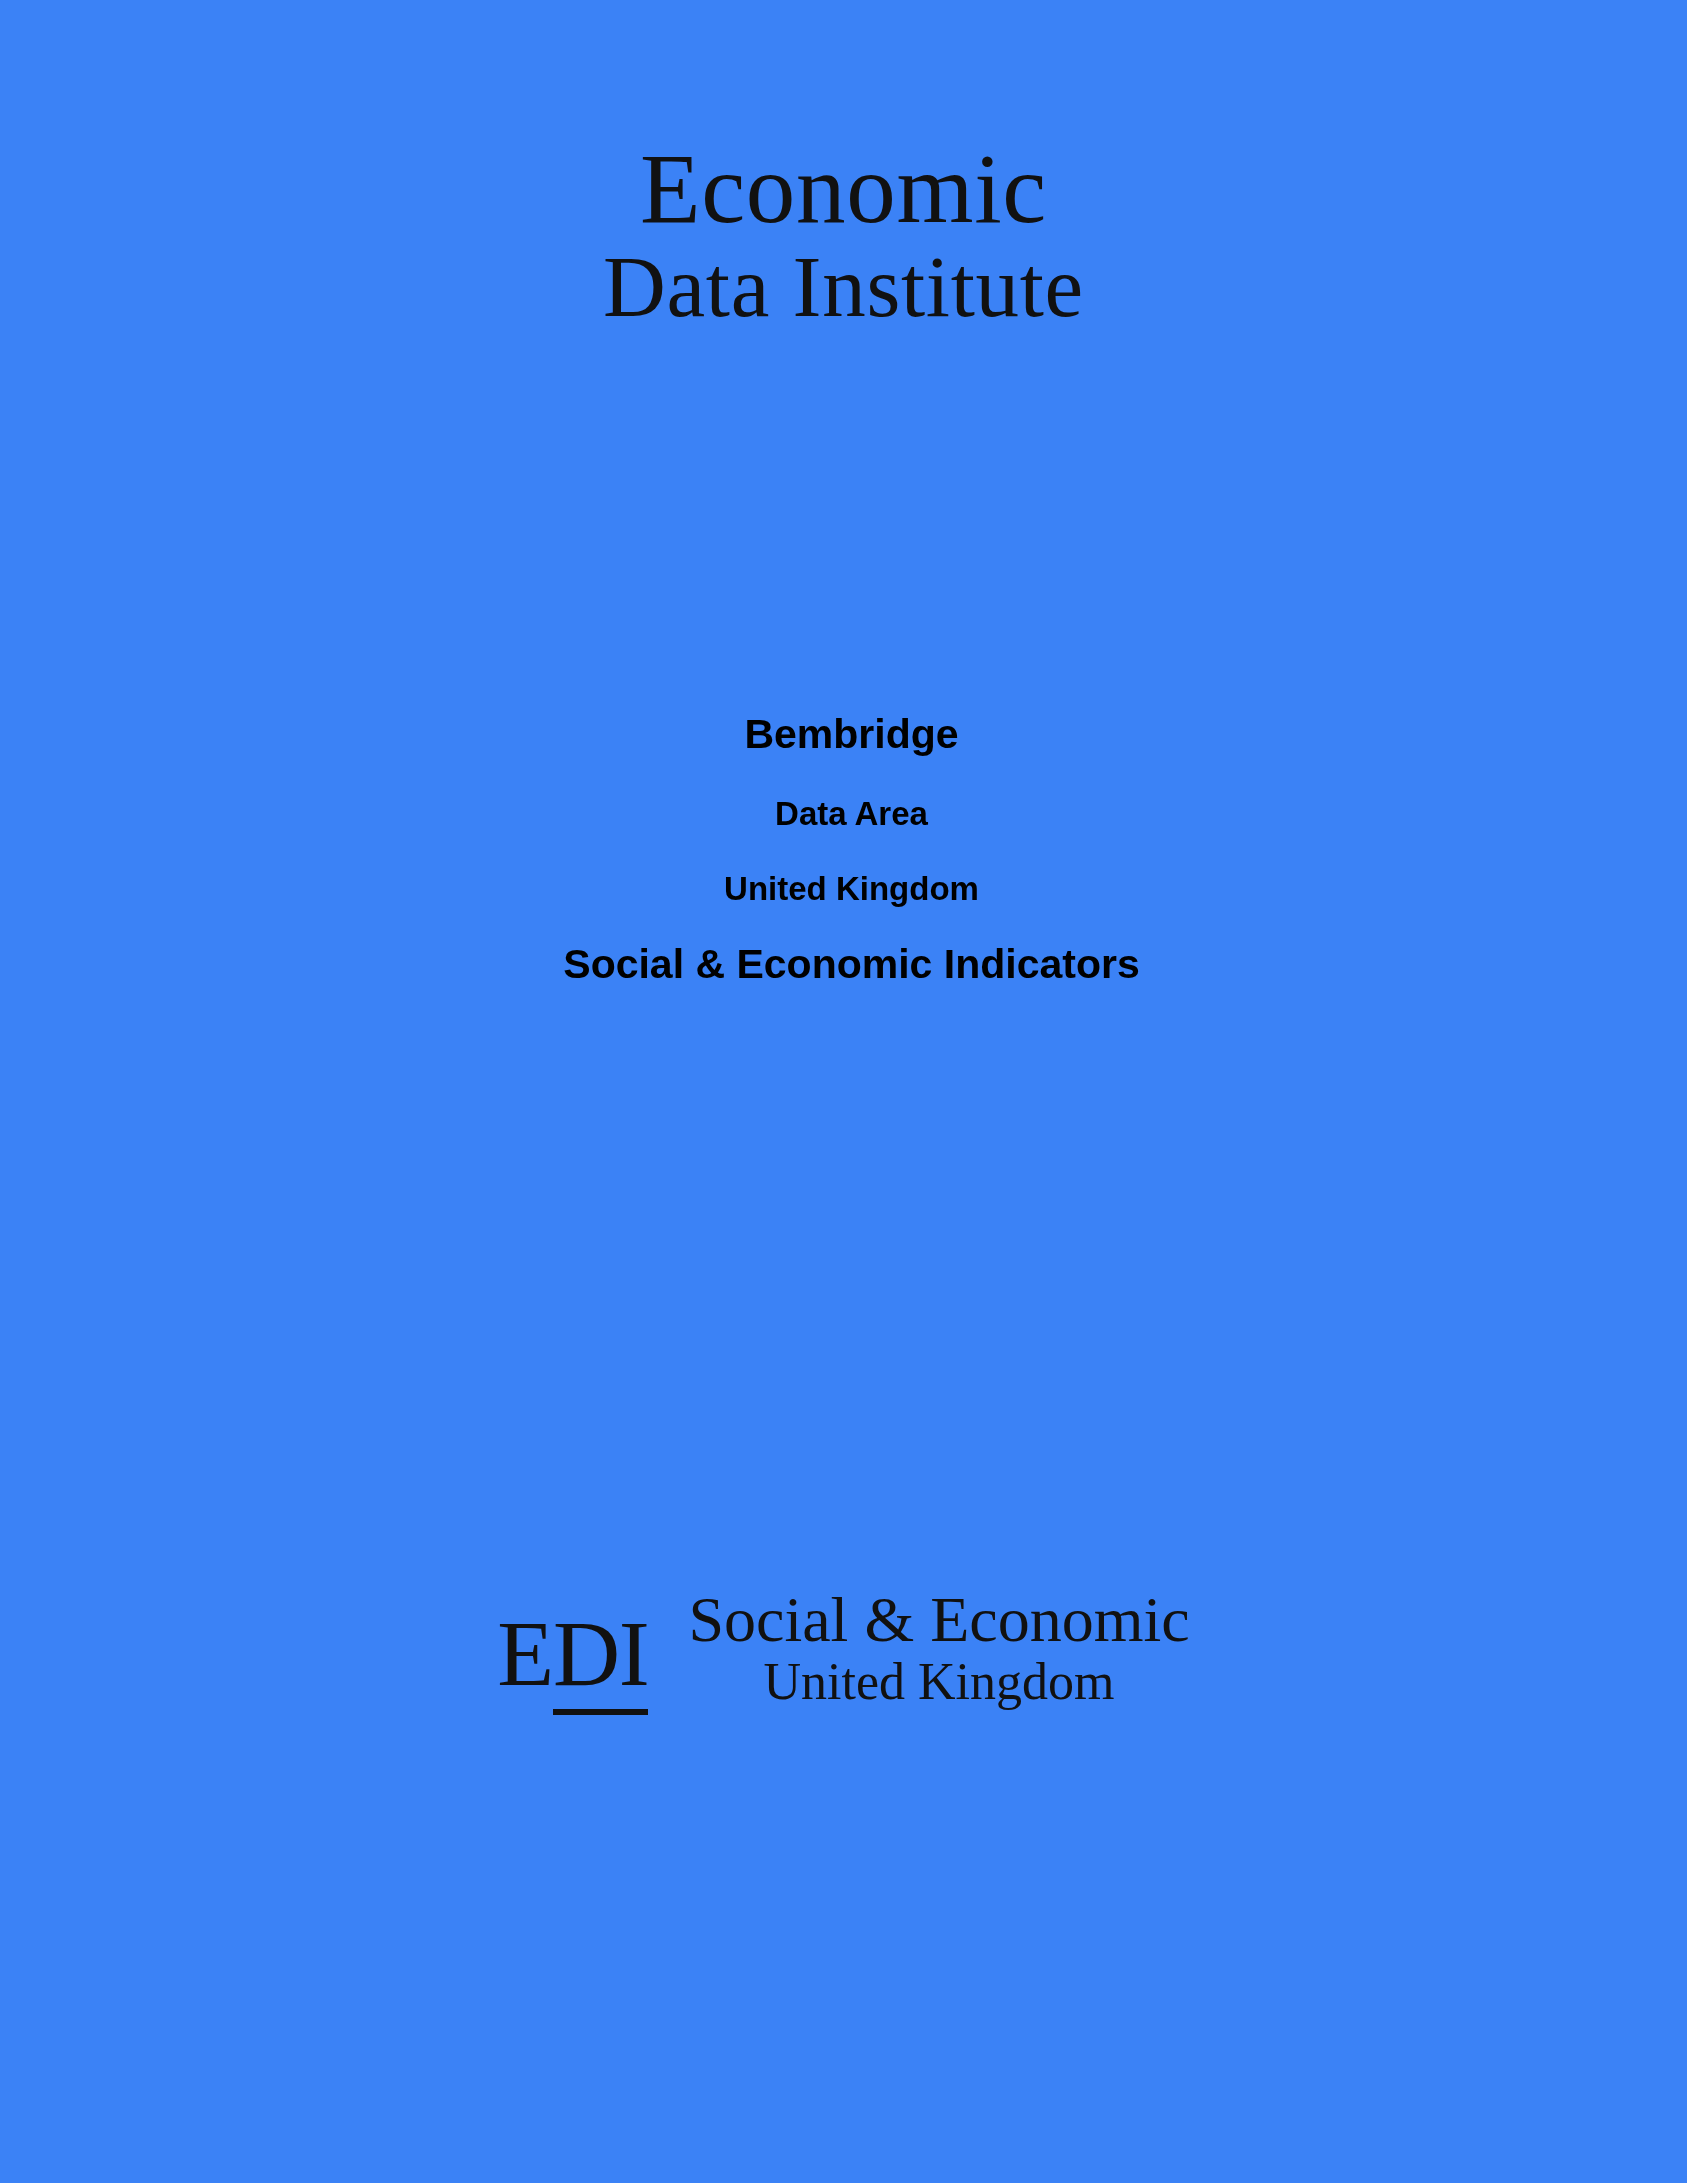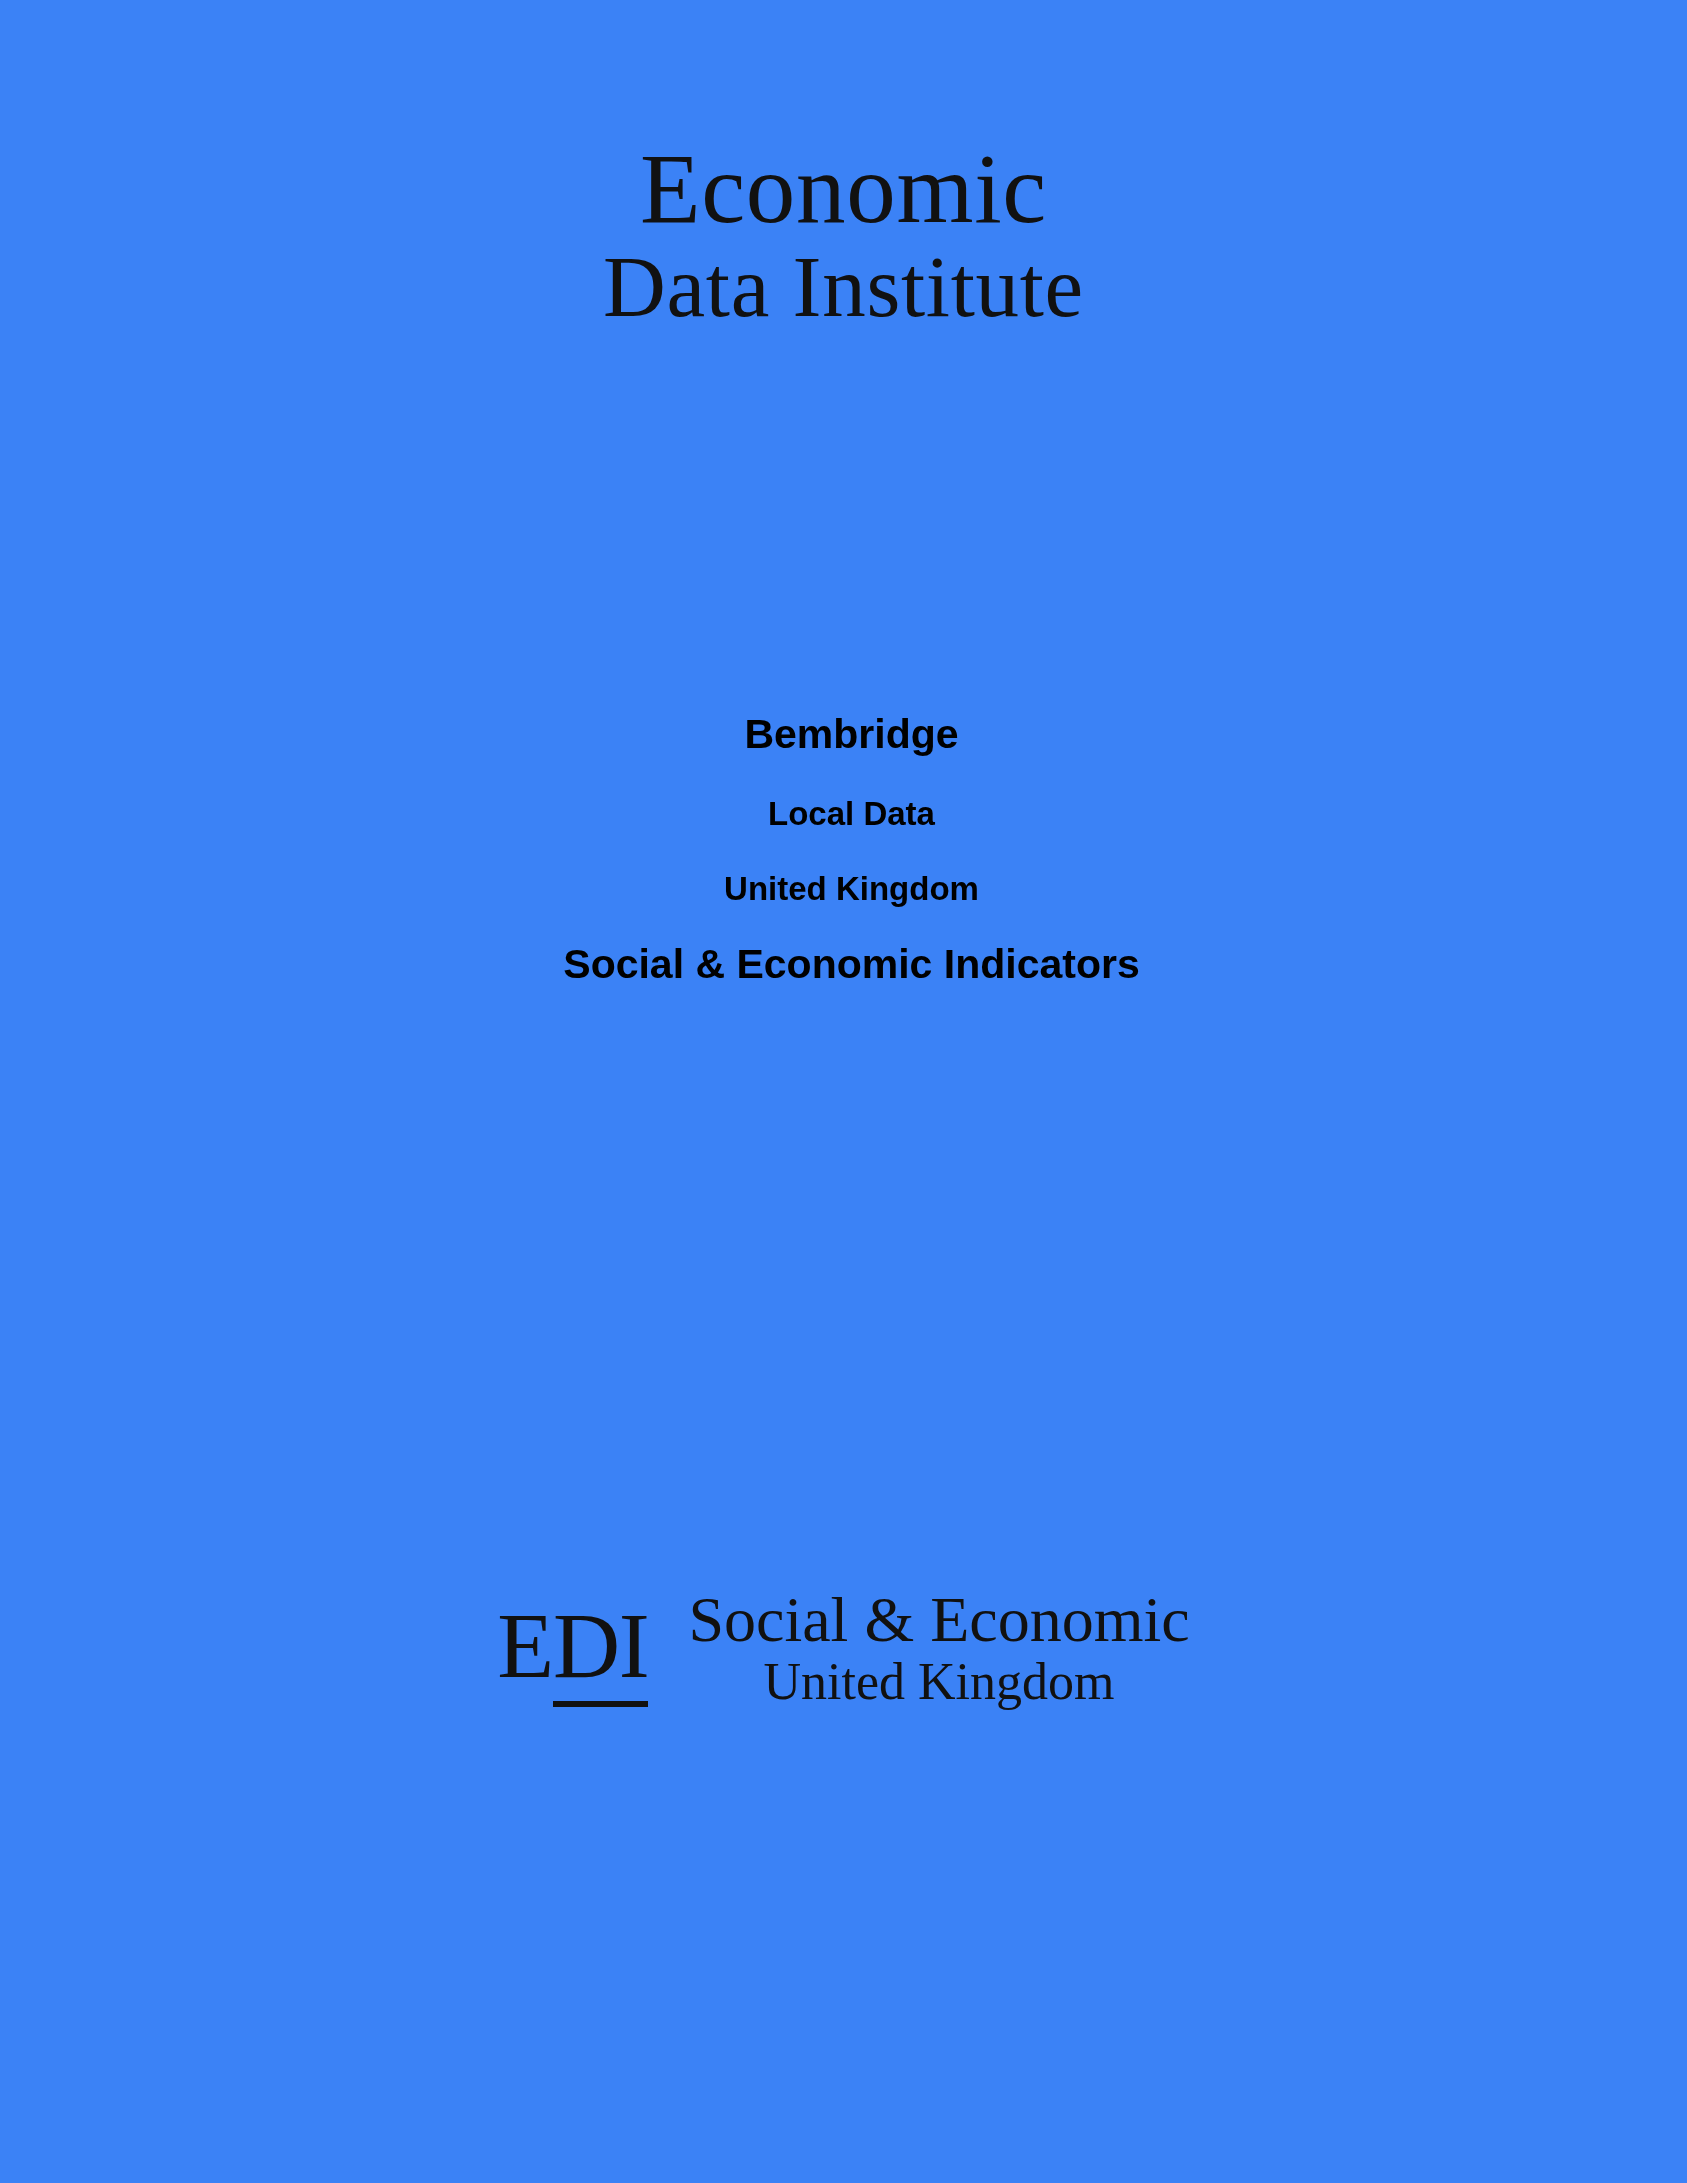--- a/index.html
+++ b/index.html
@@ -82,21 +82,21 @@
   }
 
   
   .footer-logo {
     position: absolute;
     top: 1588px;
     left: 0;
     width: 1687px;
     display: flex;
     justify-content: center;
-    align-items: flex-start;
+    align-items: flex-end;
     font-family: "Liberation Serif", serif;
     color: #111111;
   }
   .edi-mark {
     font-size: 93px;
     letter-spacing: -1.3px;
     line-height: 1;
     position: relative;
     padding-bottom: 8px;
     margin-top: 10.6px;
@@ -125,21 +125,21 @@
 
 <div class="page">
 
   <div class="masthead">
     <span class="masthead-line1">Economic</span>
     <span class="masthead-line2">Data Institute</span>
   </div>
 
   <div class="title-block">
     <div class="t-area">Bembridge</div>
-    <div class="t-type">Local Data</div>
+    <div class="t-type">Data Area</div>
     <div class="t-country">United Kingdom</div>
     <div class="t-subject">Social &amp; Economic Indicators</div>
   </div>
 
   <div class="footer-logo">
     <div class="edi-mark">
       <span>E</span><span class="underline-part">DI</span>
     </div>
     <div class="footer-words">
       <span class="fw-line1">Social &amp; Economic</span>

